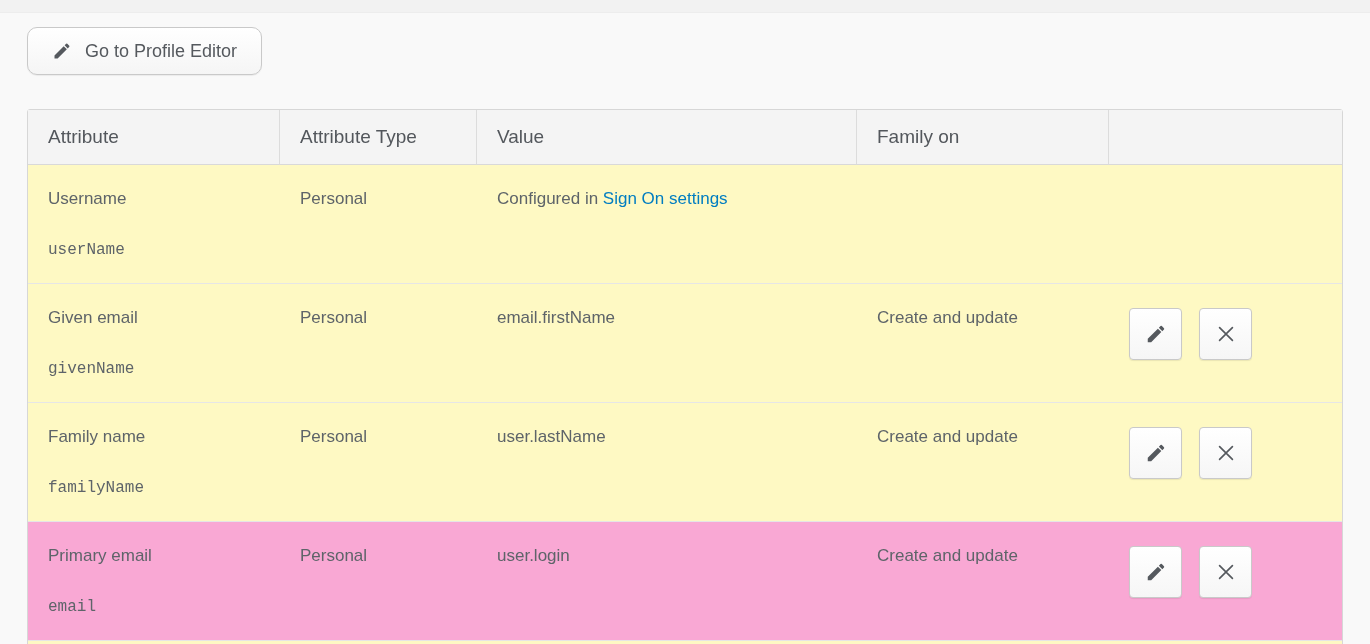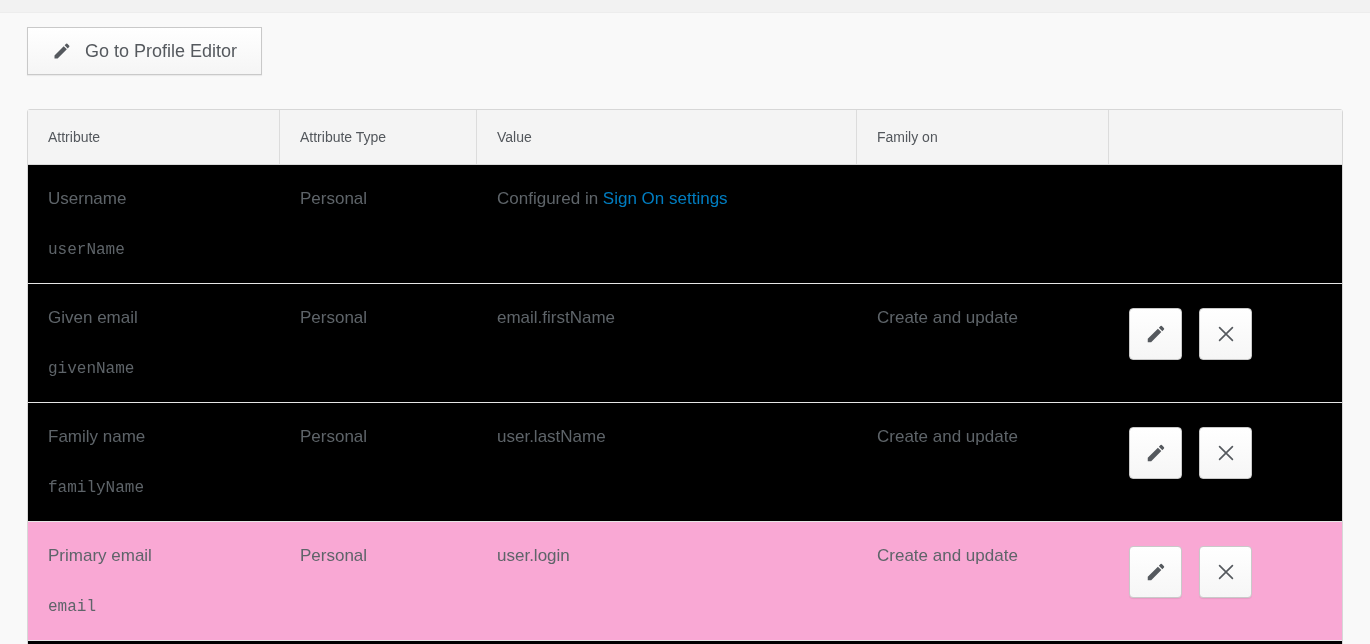--- a/index.html
+++ b/index.html
@@ -25,21 +25,21 @@
     gap: 20px;
   }
   .btn {
     display: inline-flex;
     align-items: center;
     gap: 13px;
     height: 48px;
     padding: 0 24px;
     background: linear-gradient(#ffffff, #f5f5f5);
     border: 1px solid #c9c9c9;
-    border-radius: 0;
+    border-radius: 10px;
     box-shadow: 0 1px 1px rgba(0,0,0,0.06);
     font-family: "Liberation Sans", sans-serif;
     font-size: 18px;
     color: #55595e;
     cursor: pointer;
   }
   .btn svg { display: block; }
 
   
   .attr-table-wrap { margin-top: 34px; }
@@ -59,32 +59,32 @@
   col.c4 { width: 252px; }
   col.c5 { width: auto;  }
 
   thead th {
     height: 55px;
     background: #f4f4f4;
     border-bottom: 1px solid #d9d9d9;
     border-right: 1px solid #dcdcdc;
     text-align: left;
     font-weight: 400;
-    font-size: 14px;
+    font-size: 19px;
     color: #53575c;
     padding: 0 10px 0 20px;
     vertical-align: middle;
   }
   thead th:last-child { border-right: none; }
 
   tbody td {
     vertical-align: top;
     padding: 24px 10px 24px 20px;
     border-top: 1px solid #e6e6e6;
-    background: #000000;
+    background: #fef9c3;
   }
   tbody tr:first-child td { border-top: none; }
   tbody tr.shaded td { background: #f9a8d4; }
   tbody tr.partial td { padding: 0; height: 40px; }
 
   .row-tall td { height: 111px; }
 
   .attr-label { font-size: 17px; color: #5e6469; }
   .attr-name  {
     margin-top: 32px;

